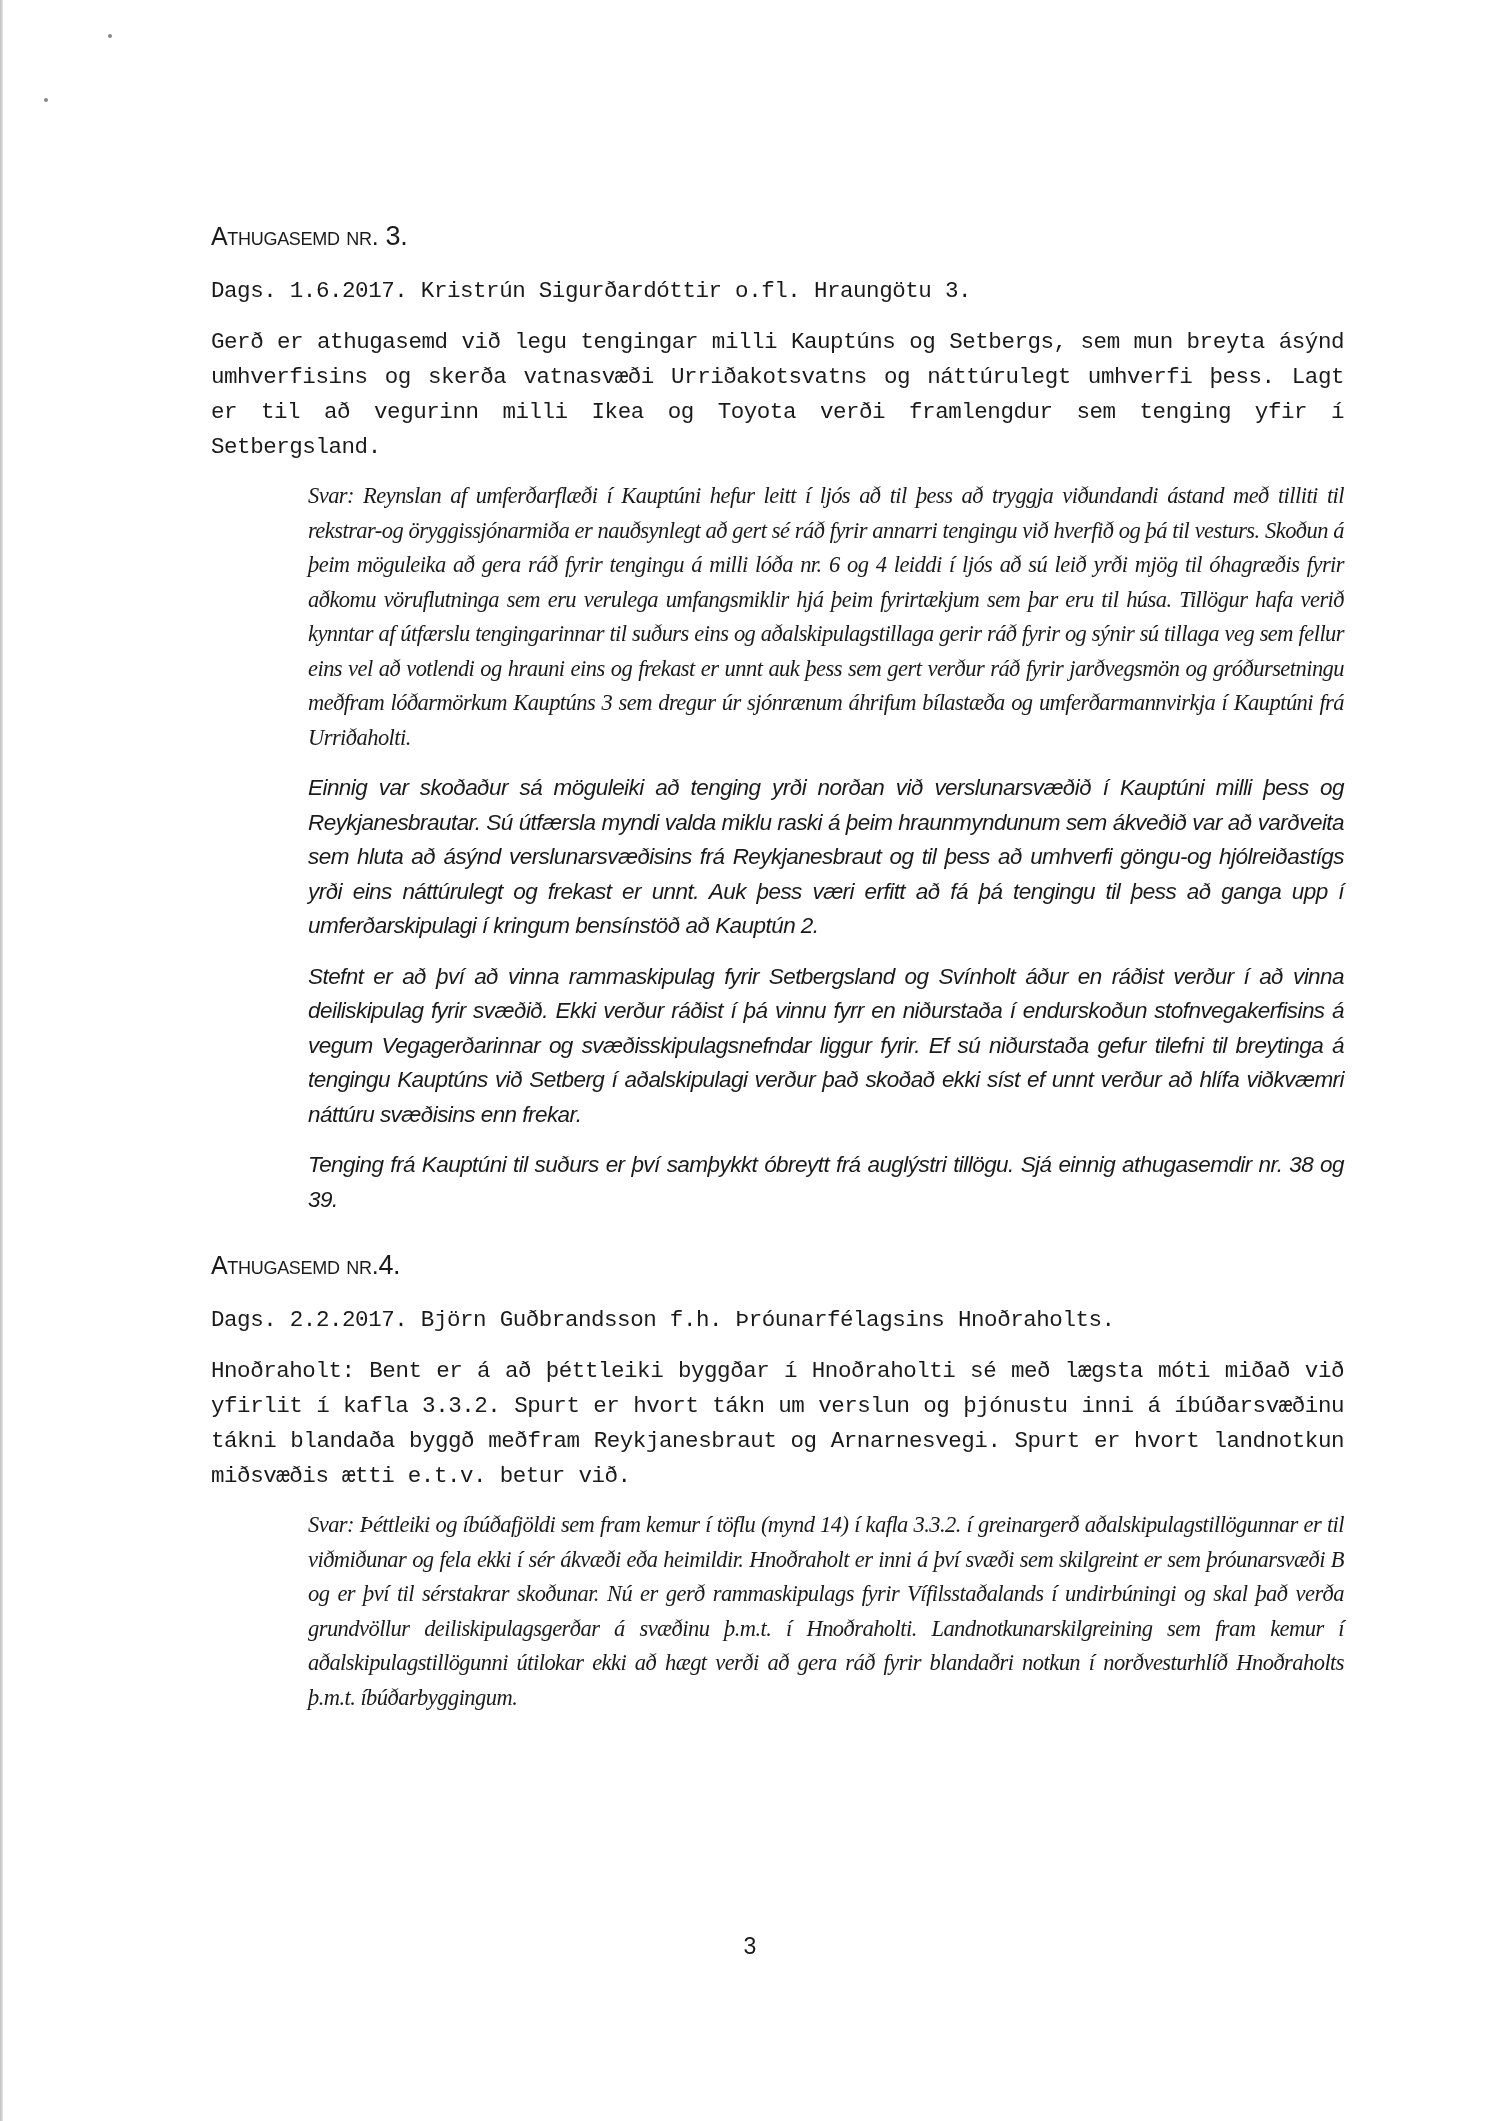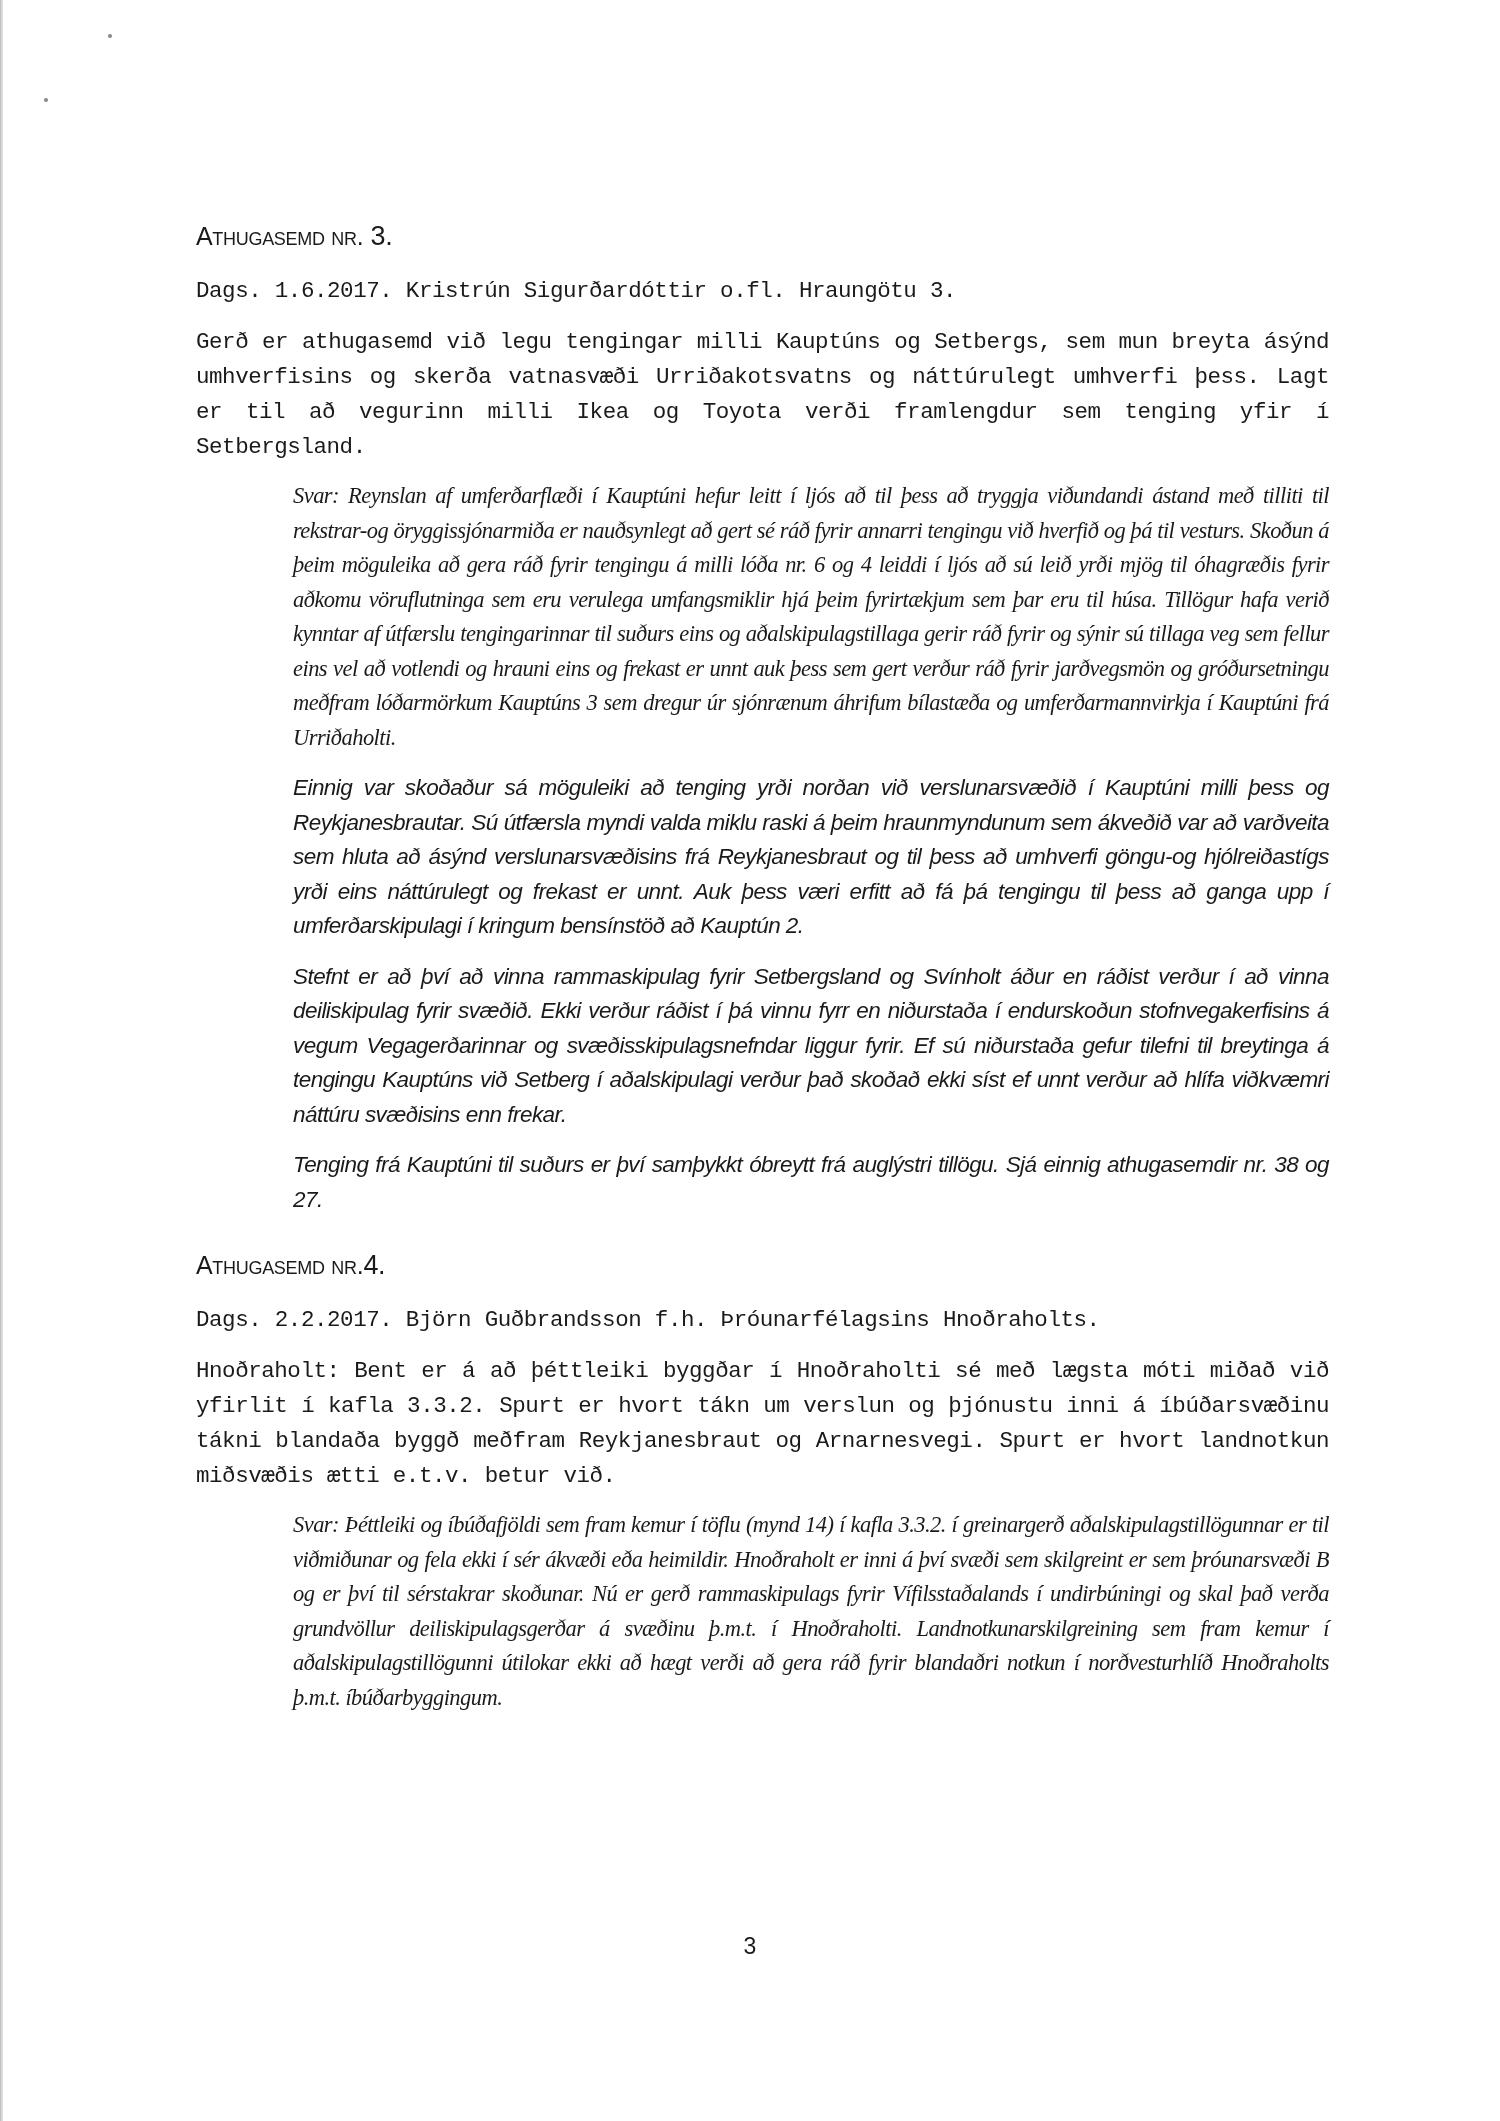--- a/index.html
+++ b/index.html
@@ -23,21 +23,21 @@
   }
   .speck {
     position: absolute;
     width: 4px; height: 4px;
     border-radius: 50%;
     background: #555;
     opacity: 0.7;
   }
   .page {
     position: absolute;
-    left: 196px;
+    left: 211px;
     top: 220px;
     width: 1133px;
   }
   .heading {
     font-size: 25px;
     letter-spacing: -0.3px;
     margin: 0 0 22px 0;
     line-height: 32px;
     font-variant: small-caps;
   }
@@ -89,21 +89,21 @@
 
   <div>
     <div class="heading">
       <span>Athugasemd nr.</span><span class="num"> 3.</span>
     </div>
     <p class="line-p meta">Dags. 1.6.2017. Kristrún Sigurðardóttir o.fl. Hraungötu 3.</p>
     <p class="line-p">Gerð er athugasemd við legu tengingar milli Kauptúns og Setbergs, sem mun breyta ásýnd umhverfisins og skerða vatnasvæði Urriðakotsvatns og náttúrulegt umhverfi þess. Lagt er til að vegurinn milli Ikea og Toyota verði framlengdur sem tenging yfir í Setbergsland.</p>
     <p class="answer first">Svar: Reynslan af umferðarflæði í Kauptúni hefur leitt í ljós að til þess að tryggja viðundandi ástand með tilliti til rekstrar-og öryggissjónarmiða er nauðsynlegt að gert sé ráð fyrir annarri tengingu við hverfið og þá til vesturs. Skoðun á þeim möguleika að gera ráð fyrir tengingu á milli lóða nr. 6 og 4 leiddi í ljós að sú leið yrði mjög til óhagræðis fyrir aðkomu vöruflutninga sem eru verulega umfangsmiklir hjá þeim fyrirtækjum sem þar eru til húsa. Tillögur hafa verið kynntar af útfærslu tengingarinnar til suðurs eins og aðalskipulagstillaga gerir ráð fyrir og sýnir sú tillaga veg sem fellur eins vel að votlendi og hrauni eins og frekast er unnt auk þess sem gert verður ráð fyrir jarðvegsmön og gróðursetningu meðfram lóðarmörkum Kauptúns 3 sem dregur úr sjónrænum áhrifum bílastæða og umferðarmannvirkja í Kauptúni frá Urriðaholti.</p>
     <p class="answer">Einnig var skoðaður sá möguleiki að tenging yrði norðan við verslunarsvæðið í Kauptúni milli þess og Reykjanesbrautar. Sú útfærsla myndi valda miklu raski á þeim hraunmyndunum sem ákveðið var að varðveita sem hluta að ásýnd verslunarsvæðisins frá Reykjanesbraut og til þess að umhverfi göngu-og hjólreiðastígs yrði eins náttúrulegt og frekast er unnt. Auk þess væri erfitt að fá þá tengingu til þess að ganga upp í umferðarskipulagi í kringum bensínstöð að Kauptún 2.</p>
     <p class="answer">Stefnt er að því að vinna rammaskipulag fyrir Setbergsland og Svínholt áður en ráðist verður í að vinna deiliskipulag fyrir svæðið. Ekki verður ráðist í þá vinnu fyrr en niðurstaða í endurskoðun stofnvegakerfisins á vegum Vegagerðarinnar og svæðisskipulagsnefndar liggur fyrir. Ef sú niðurstaða gefur tilefni til breytinga á tengingu Kauptúns við Setberg í aðalskipulagi verður það skoðað ekki síst ef unnt verður að hlífa viðkvæmri náttúru svæðisins enn frekar.</p>
-    <p class="answer">Tenging frá Kauptúni til suðurs er því samþykkt óbreytt frá auglýstri tillögu.  Sjá einnig athugasemdir nr. 38 og 27.</p>
+    <p class="answer">Tenging frá Kauptúni til suðurs er því samþykkt óbreytt frá auglýstri tillögu.  Sjá einnig athugasemdir nr. 38 og 39.</p>
   </div>
 
   <div class="section-gap"></div>
 
   <div>
     <div class="heading">
       <span>Athugasemd nr.</span><span class="num">4.</span>
     </div>
     <p class="line-p meta">Dags. 2.2.2017. Björn Guðbrandsson f.h. Þróunarfélagsins Hnoðraholts.</p>
     <p class="line-p">Hnoðraholt: Bent er á að þéttleiki byggðar í Hnoðraholti sé með lægsta móti miðað við yfirlit í kafla 3.3.2. Spurt er hvort tákn um verslun og þjónustu inni á íbúðarsvæðinu tákni blandaða byggð meðfram Reykjanesbraut og Arnarnesvegi. Spurt er hvort landnotkun miðsvæðis ætti e.t.v. betur við.</p>

